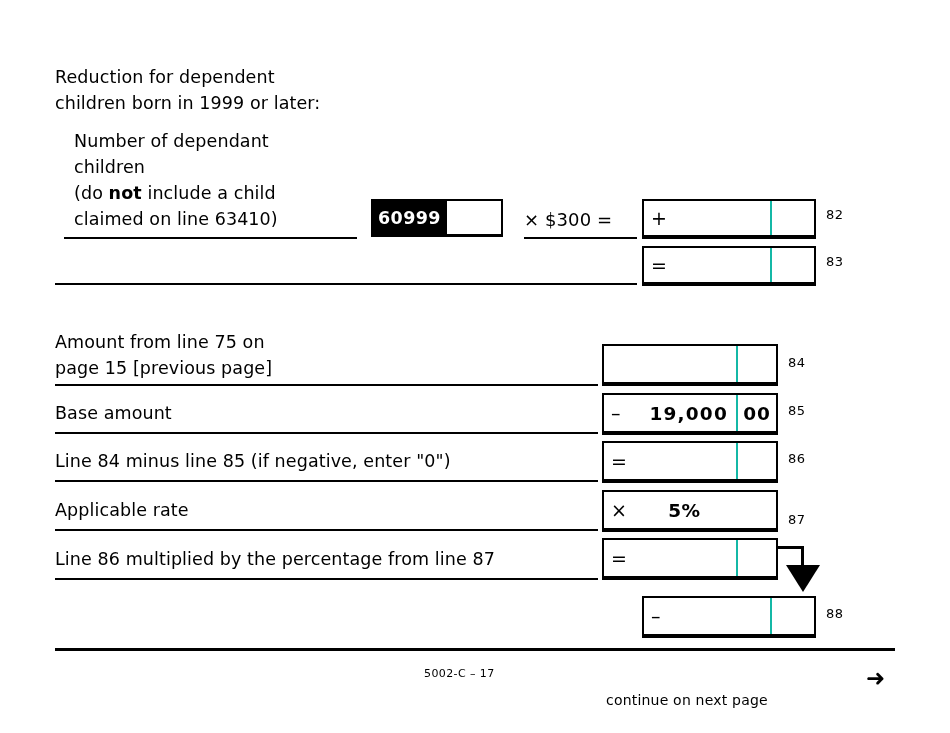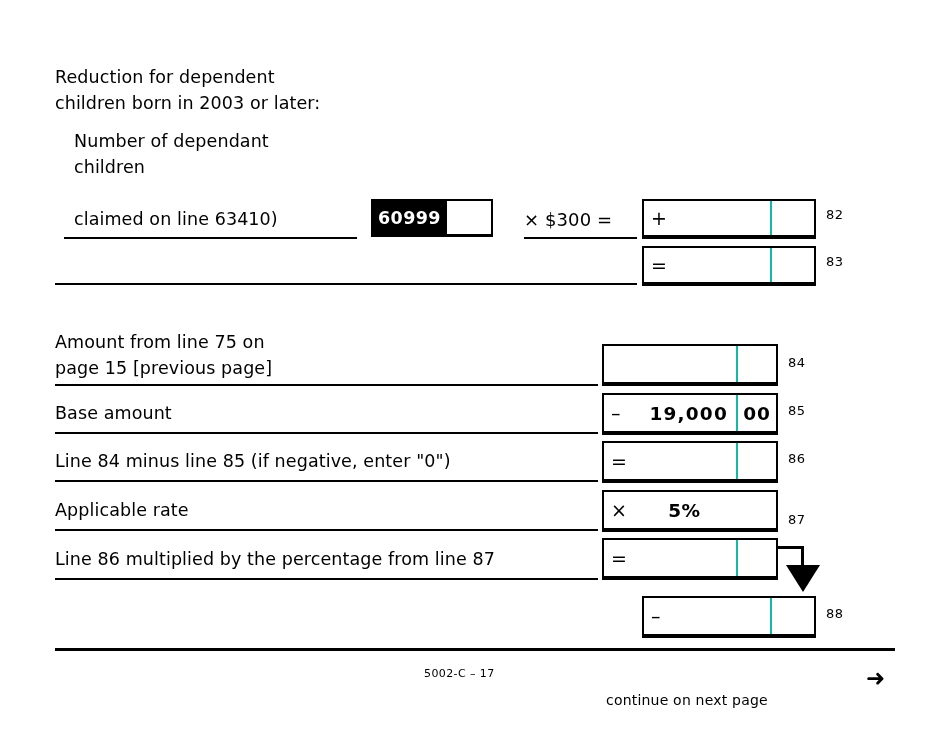--- a/index.html
+++ b/index.html
@@ -143,29 +143,30 @@
     line-height: 1;
   }
   b.nb { font-weight: bold; }
 </style>
 </head>
 <body>
 
 <div id="page">
 
   <div class="abs txt" style="left:55px; top:64px;">Reduction for dependent
-children born in 2003 or later:</div>
+children born in 1999 or later:</div>
 
   <div class="abs txt" style="left:74px; top:128px;">Number of dependant</div>
   <div class="abs txt" style="left:74px; top:154px;">children</div>
+  <div class="abs txt" style="left:74px; top:180px;"><span>(do </span><b class="nb">not</b><span> include a child</span></div>
   <div class="abs txt" style="left:74px; top:206px;">claimed on line 63410)</div>
 
   <div class="rule" style="left:64px; top:237px; width:293px;"></div>
 
-  <div class="fieldtag" style="left:371px; top:199px; width:122px; height:38px;">
+  <div class="fieldtag" style="left:371px; top:199px; width:132px; height:38px;">
     <span class="code">60999</span>
     <span class="entry"></span>
   </div>
 
   <div class="abs txt" style="left:524px; top:207px; font-size:18px;">× $300 =</div>
   <div class="rule" style="left:524px; top:237px; width:113px;"></div>
 
   <div class="amtbox" style="left:642px; top:199px; width:174px; height:40px;">
     <span class="dollars">
       <span class="op">+</span>

